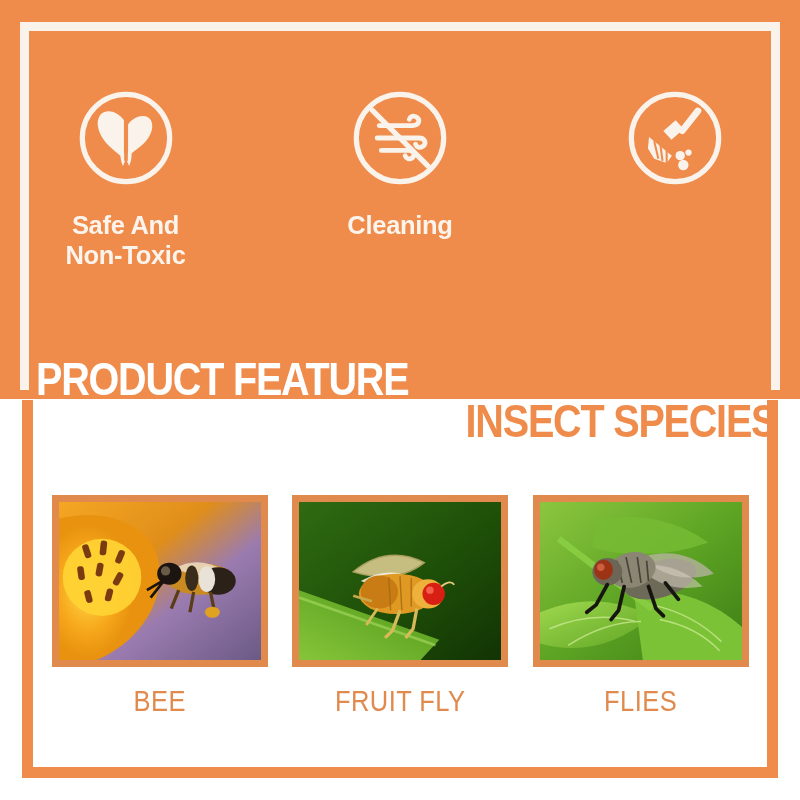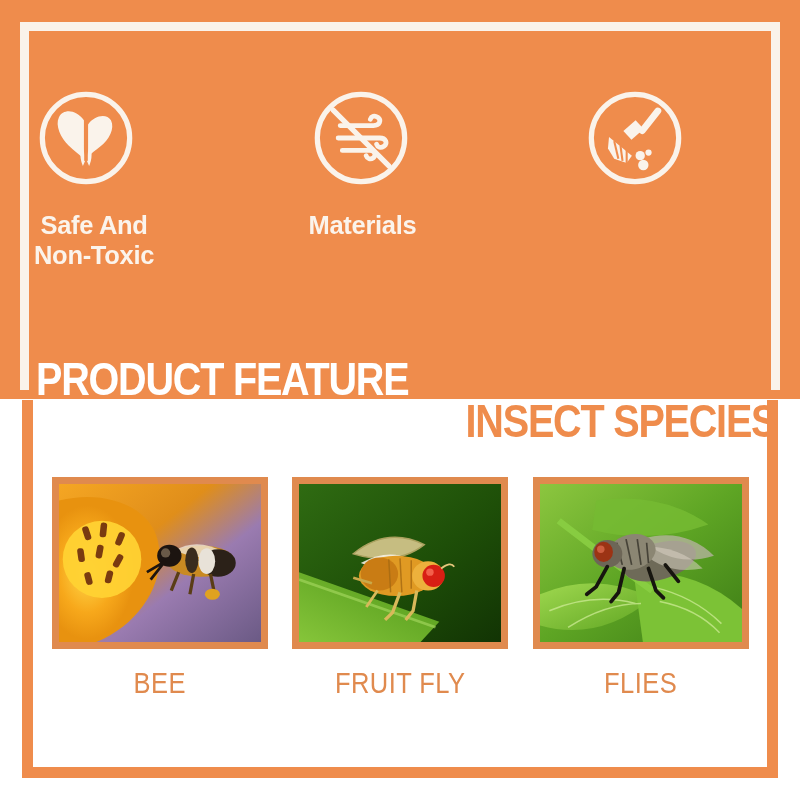--- a/index.html
+++ b/index.html
@@ -45,21 +45,21 @@
     left: 34px; top: 86px;
     width: 732px;
     display: flex;
     justify-content: space-between;
     align-items: flex-start;
   }
   .feature-item {
     width: 183px;
     display: flex;
     flex-direction: column;
-    align-items: flex-start;
+    align-items: center;
   }
   .icon-badge {
     width: 104px; height: 104px;
     display: block;
   }
   .feature-label {
     margin-top: 20px;
     color: #fbf4ec;
     font-size: 25.5px;
     font-weight: bold;
@@ -105,21 +105,21 @@
   .species-frame {
     position: absolute;
     left: 22px; top: 1px;
     width: 756px; height: 378px;
     border: 11px solid #ef8c4c;
     border-top: none;
     background: #ffffff;
   }
   .species-row {
     position: absolute;
-    left: 46px; top: 78px;
+    left: 46px; top: 96px;
     width: 708px;
     display: flex;
     justify-content: space-between;
     align-items: flex-start;
   }
   .species-item {
     width: 227px;
     display: flex;
     flex-direction: column;
     align-items: center;
@@ -173,21 +173,21 @@
           <svg viewBox="0 0 100 100">
             <circle cx="50" cy="50" r="42" fill="none" stroke="#faf3eb" stroke-width="5"></circle>
             <g fill="none" stroke="#faf3eb" stroke-width="4.6" stroke-linecap="round">
               <path d="M30 38 H62 C68 38 70 33 66 30 C63 28 60 29 59 32"></path>
               <path d="M28 50 H68 C74 50 76 55 72 58 C69 60 66 59 65 56"></path>
               <path d="M32 62 H58 C63 62 65 66 62 69 C59 71 56 70 55 67"></path>
             </g>
             <path d="M23 23 L77 77" stroke="#faf3eb" stroke-width="5" stroke-linecap="round"></path>
           </svg>
         </span>
-        <div class="feature-label">Materials</div>
+        <div class="feature-label">Cleaning</div>
       </div>
 
 
       <div class="feature-item">
         <span class="icon-badge">
           <svg viewBox="0 0 100 100">
             <circle cx="50" cy="50" r="42" fill="none" stroke="#faf3eb" stroke-width="5"></circle>
             <path d="M72 24 L57 43" stroke="#faf3eb" stroke-width="6.5" stroke-linecap="round" fill="none"></path>
             <path d="M58 40 L48 52 L39 45 L49 33 Z" fill="#faf3eb" transform="rotate(9 50 43)"></path>
             <path d="M25 49 L47 67 L42 74 L30 70 L24 60 Z" fill="#faf3eb"></path>

